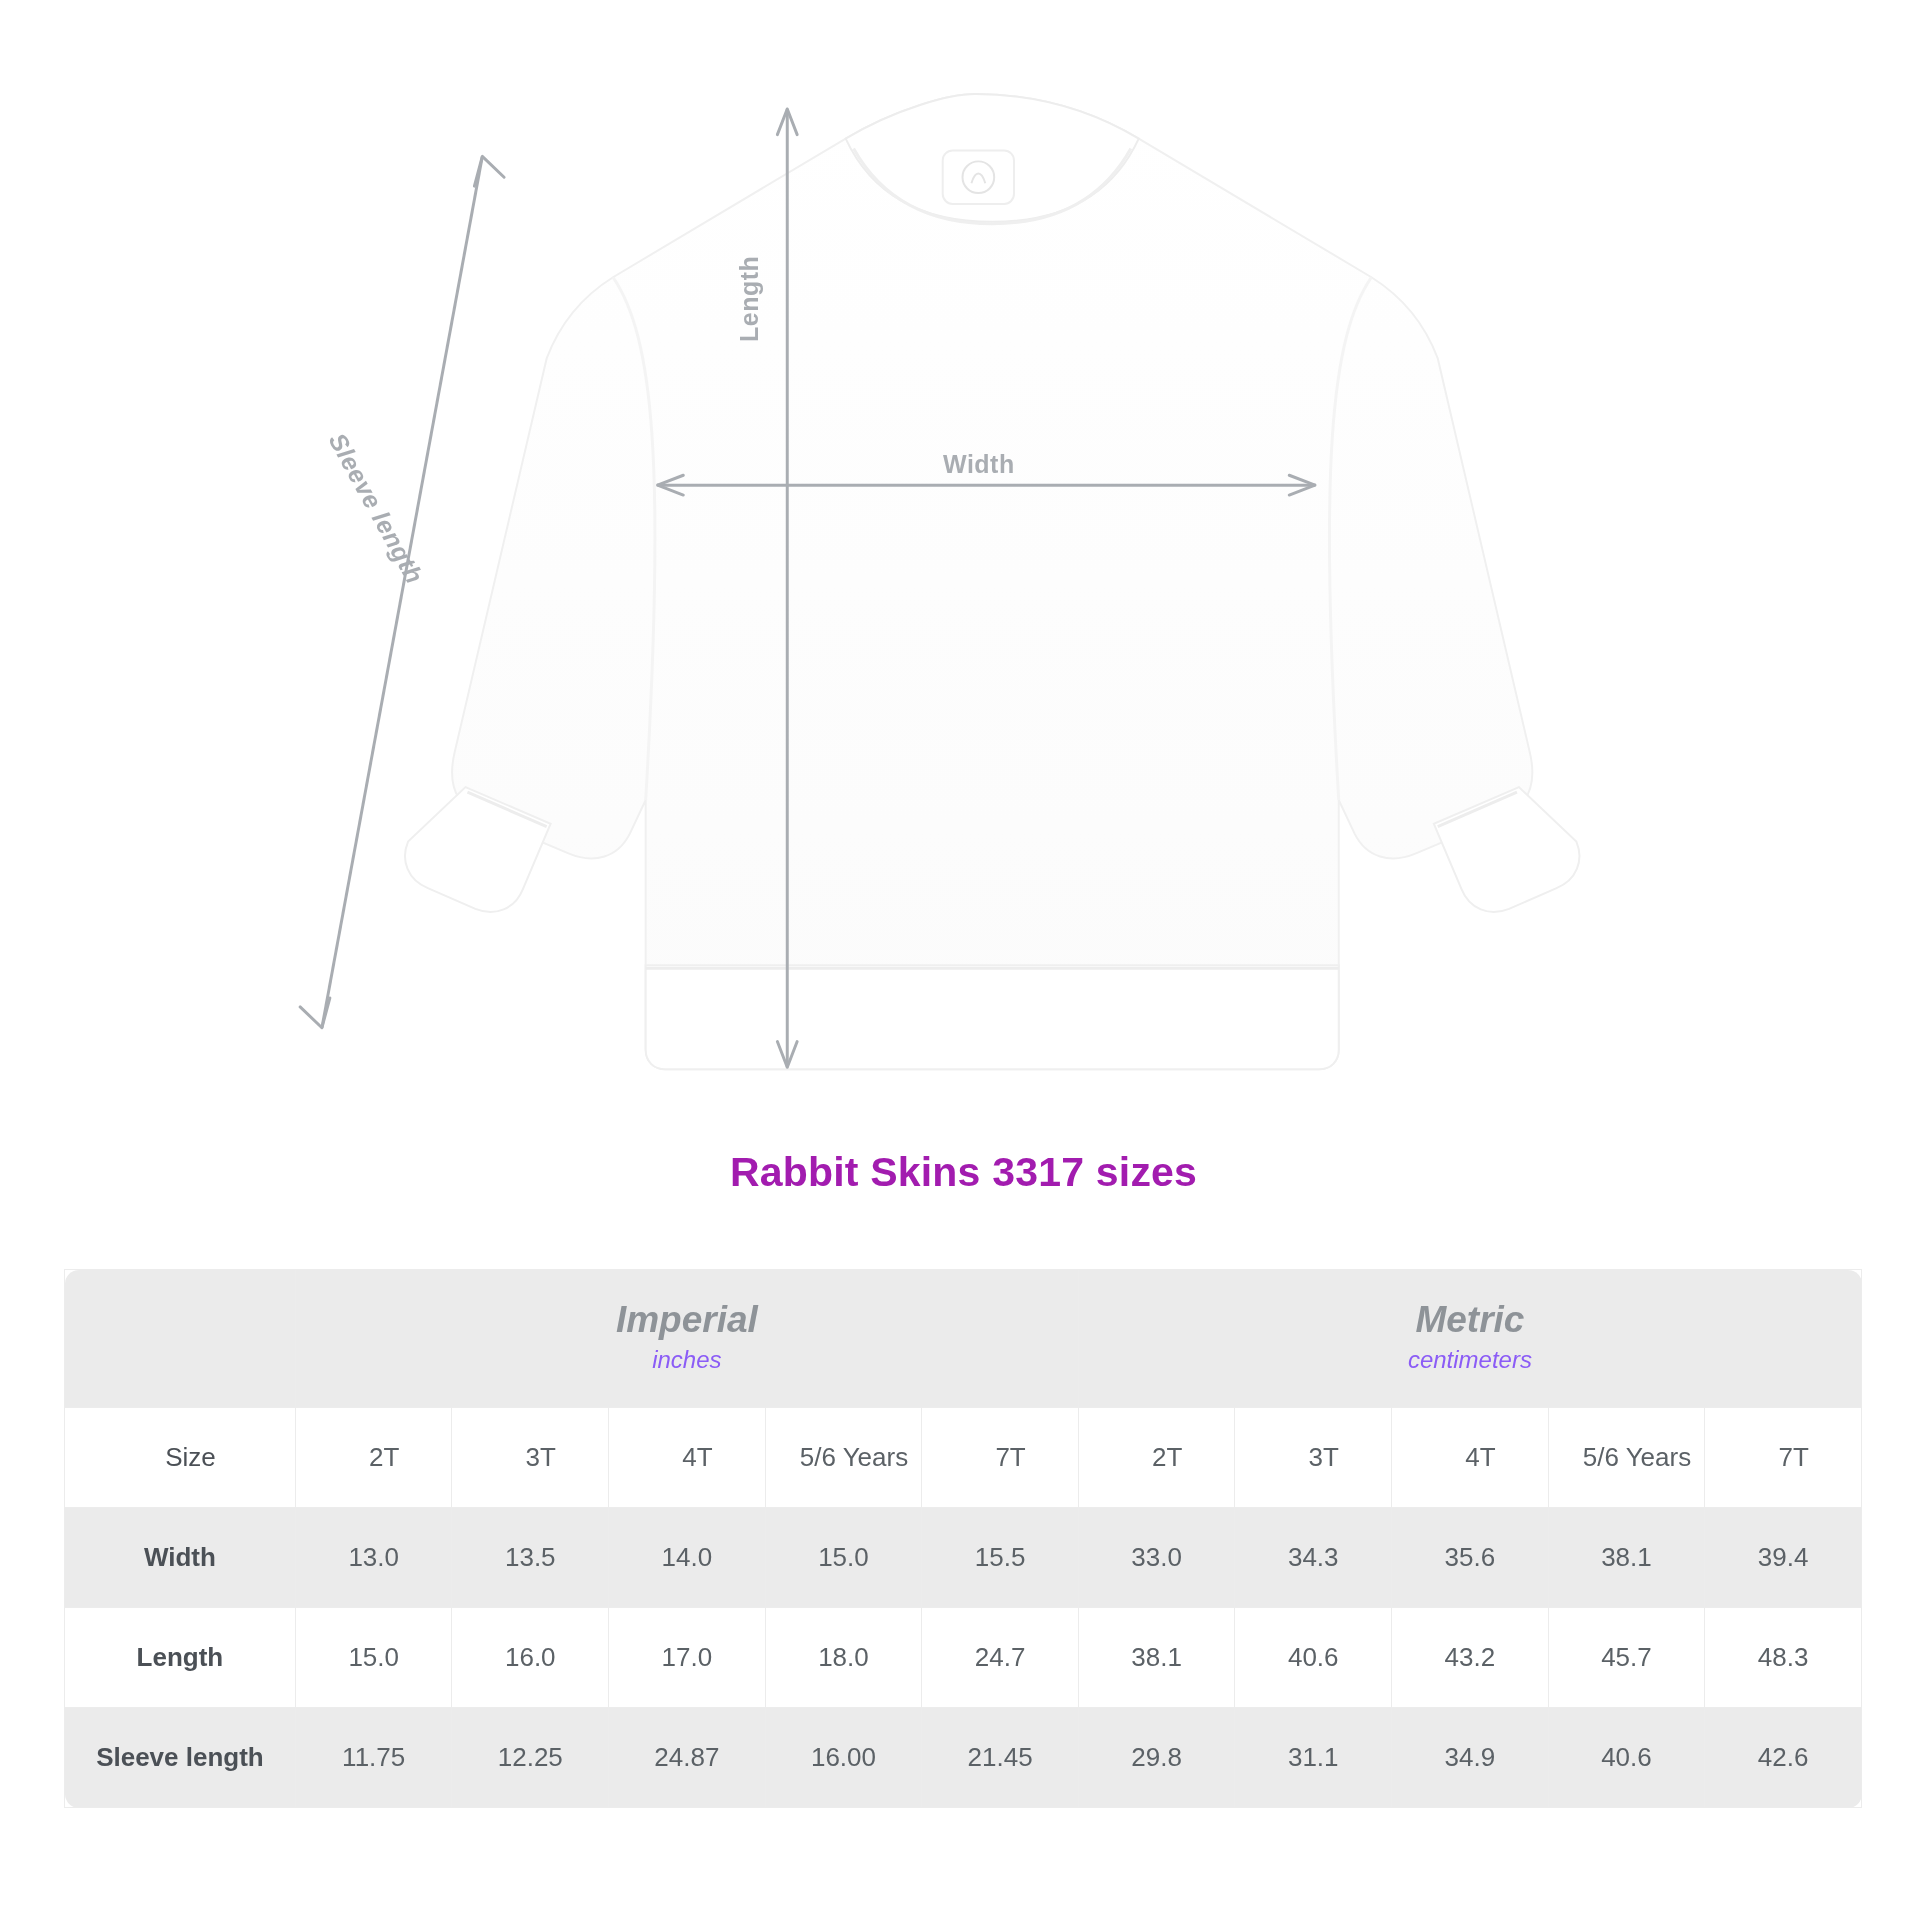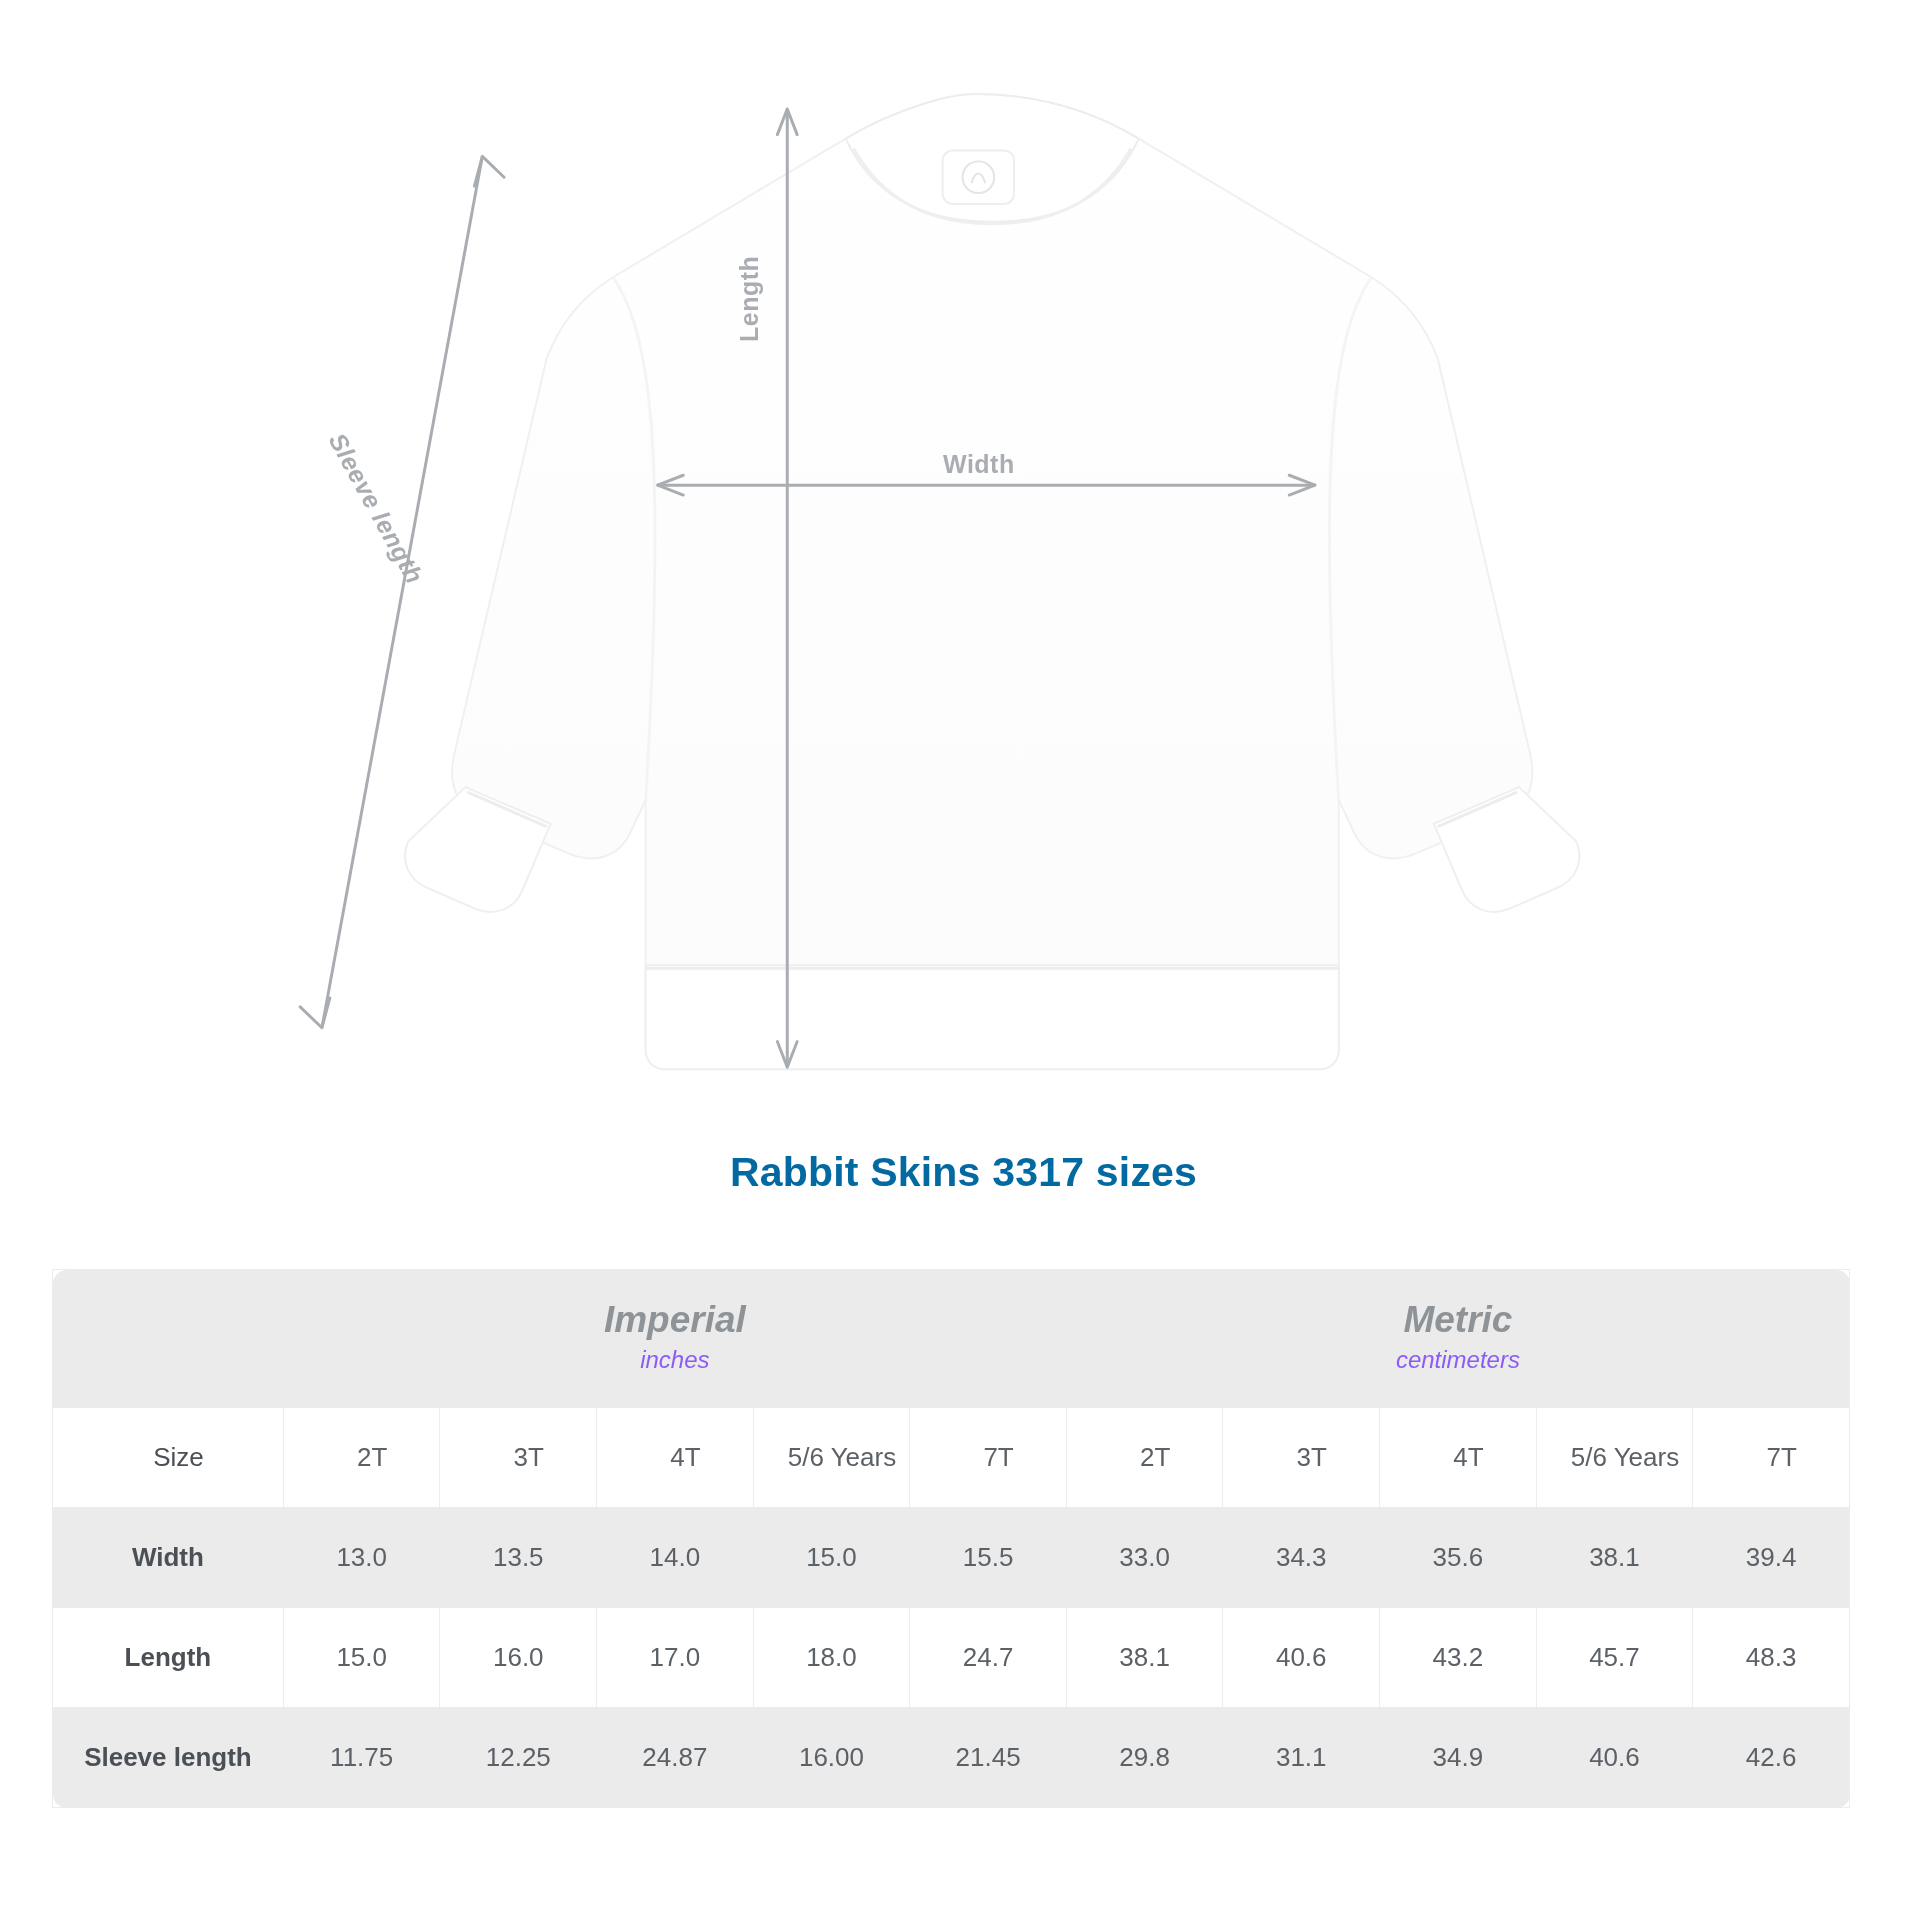--- a/index.html
+++ b/index.html
@@ -59,29 +59,29 @@
     transform: rotate(61deg);
     transform-origin: left top;
     font-style: italic;
   }
 
   
   .chart-title {
     text-align: center;
     font-size: 41px;
     font-weight: bold;
-    color: #0369a1;
+    color: #a21caf;
     margin-top: 50px;
     letter-spacing: 0.2px;
   }
 
   
   .table-wrap {
     position: absolute;
-    left: 52px;
+    left: 64px;
     top: 1269px;
     width: 1640px;
   }
   table.size-table {
     border-collapse: collapse;
     width: 1798px;
     table-layout: fixed;
     font-size: 26px;
   }
   table.size-table th,

